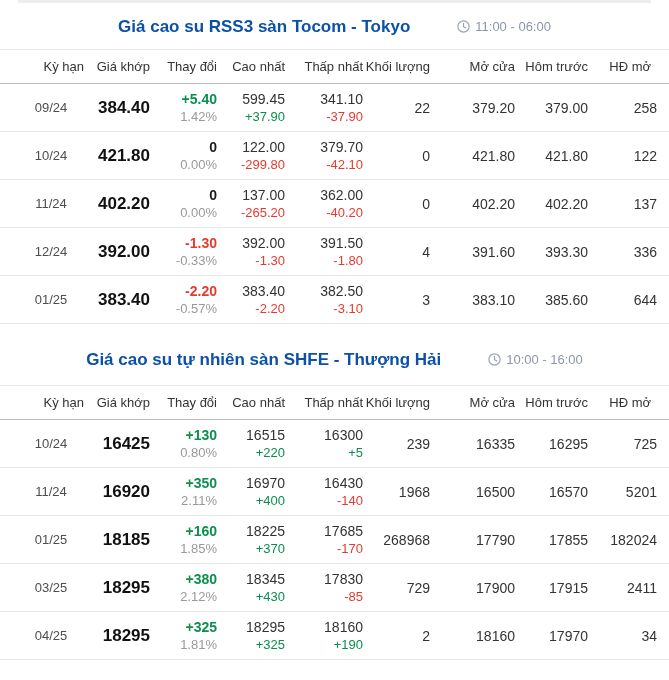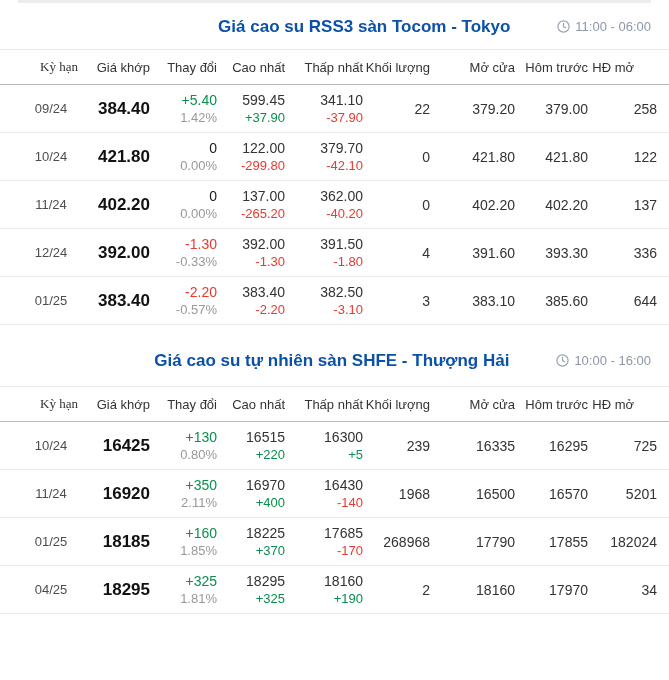--- a/index.html
+++ b/index.html
@@ -16,53 +16,53 @@
   }
   *{margin:0;padding:0;box-sizing:border-box;}
   html,body{background:#fff;}
   body{
     width:669px;height:680px;overflow:hidden;
     font-family:"Liberation Sans","DejaVu Sans",sans-serif;
     color:var(--text-dark);
   }
   .top-strip{height:3px;background:#ededed;margin:0 18px;}
   .section-header{
-    display:flex;justify-content:flex-end;align-items:center;
+    display:flex;justify-content:center;align-items:center;
     padding:13px 18px 12px 18px;
     gap:47px;
   }
   .section-two .section-header{padding:25px 18px 15px 18px;}
   .section-title{
     font-size:17px;font-weight:bold;color:var(--title-blue);line-height:21px;
   }
   .session{
     display:flex;align-items:center;gap:5px;
     font-size:13px;color:var(--session-gray);white-space:nowrap;
   }
   .session svg{display:block;}
   table{width:669px;border-collapse:collapse;table-layout:fixed;}
   thead th{
     font-size:13px;font-weight:normal;color:var(--text-dark);
     border-top:1px solid var(--border-light);
     border-bottom:1px solid var(--border-strong);
     padding:9px 0;text-align:right;white-space:nowrap;
   }
-  thead th:first-child{text-align:center;padding-left:34px;font-family:Liberation Serif, serif;}
-  thead th:last-child{padding-right:35px;}
+  thead th:first-child{text-align:right;padding-left:34px;}
+  thead th:last-child{padding-right:18px;}
   tbody td{
     border-bottom:1px solid var(--border-light);
     height:48px;vertical-align:middle;text-align:right;
     font-size:14px;color:var(--text-dark);white-space:nowrap;
   }
   tbody td:first-child{text-align:center;padding-left:18px;}
   tbody td:last-child{padding-right:12px;}
   .c-term{font-size:13px;color:var(--term-gray);}
   .c-price{font-size:17px;font-weight:bold;color:#111;}
   .main{font-size:14px;line-height:18px;}
-  .c-change .main{font-weight:normal;}
+  .c-change .main{font-weight:bold;}
   .main.plain{color:var(--text-dark);}
   .sub{font-size:13px;line-height:17px;}
   .sub.pct{color:var(--pct-gray);}
   .dir-up{color:var(--up);}
   .dir-down{color:var(--down);}
   .dir-neutral{color:var(--neutral);}
 </style>
 </head>
 <body>
 
@@ -300,20 +300,40 @@
     <td>
       <div class="main plain">17685</div>
       <div class="sub dir-down">-170</div>
     </td>
     <td>268968</td>
     <td>17790</td>
     <td>17855</td>
     <td>182024</td>
   </tr>
         <tr>
+    <td class="c-term">03/25</td>
+    <td class="c-price">18295</td>
+    <td class="c-change">
+      <div class="main dir-up">+380</div>
+      <div class="sub pct">2.12%</div>
+    </td>
+    <td>
+      <div class="main plain">18345</div>
+      <div class="sub dir-up">+430</div>
+    </td>
+    <td>
+      <div class="main plain">17830</div>
+      <div class="sub dir-down">-85</div>
+    </td>
+    <td>729</td>
+    <td>17900</td>
+    <td>17915</td>
+    <td>2411</td>
+  </tr>
+        <tr>
     <td class="c-term">04/25</td>
     <td class="c-price">18295</td>
     <td class="c-change">
       <div class="main dir-up">+325</div>
       <div class="sub pct">1.81%</div>
     </td>
     <td>
       <div class="main plain">18295</div>
       <div class="sub dir-up">+325</div>
     </td>

